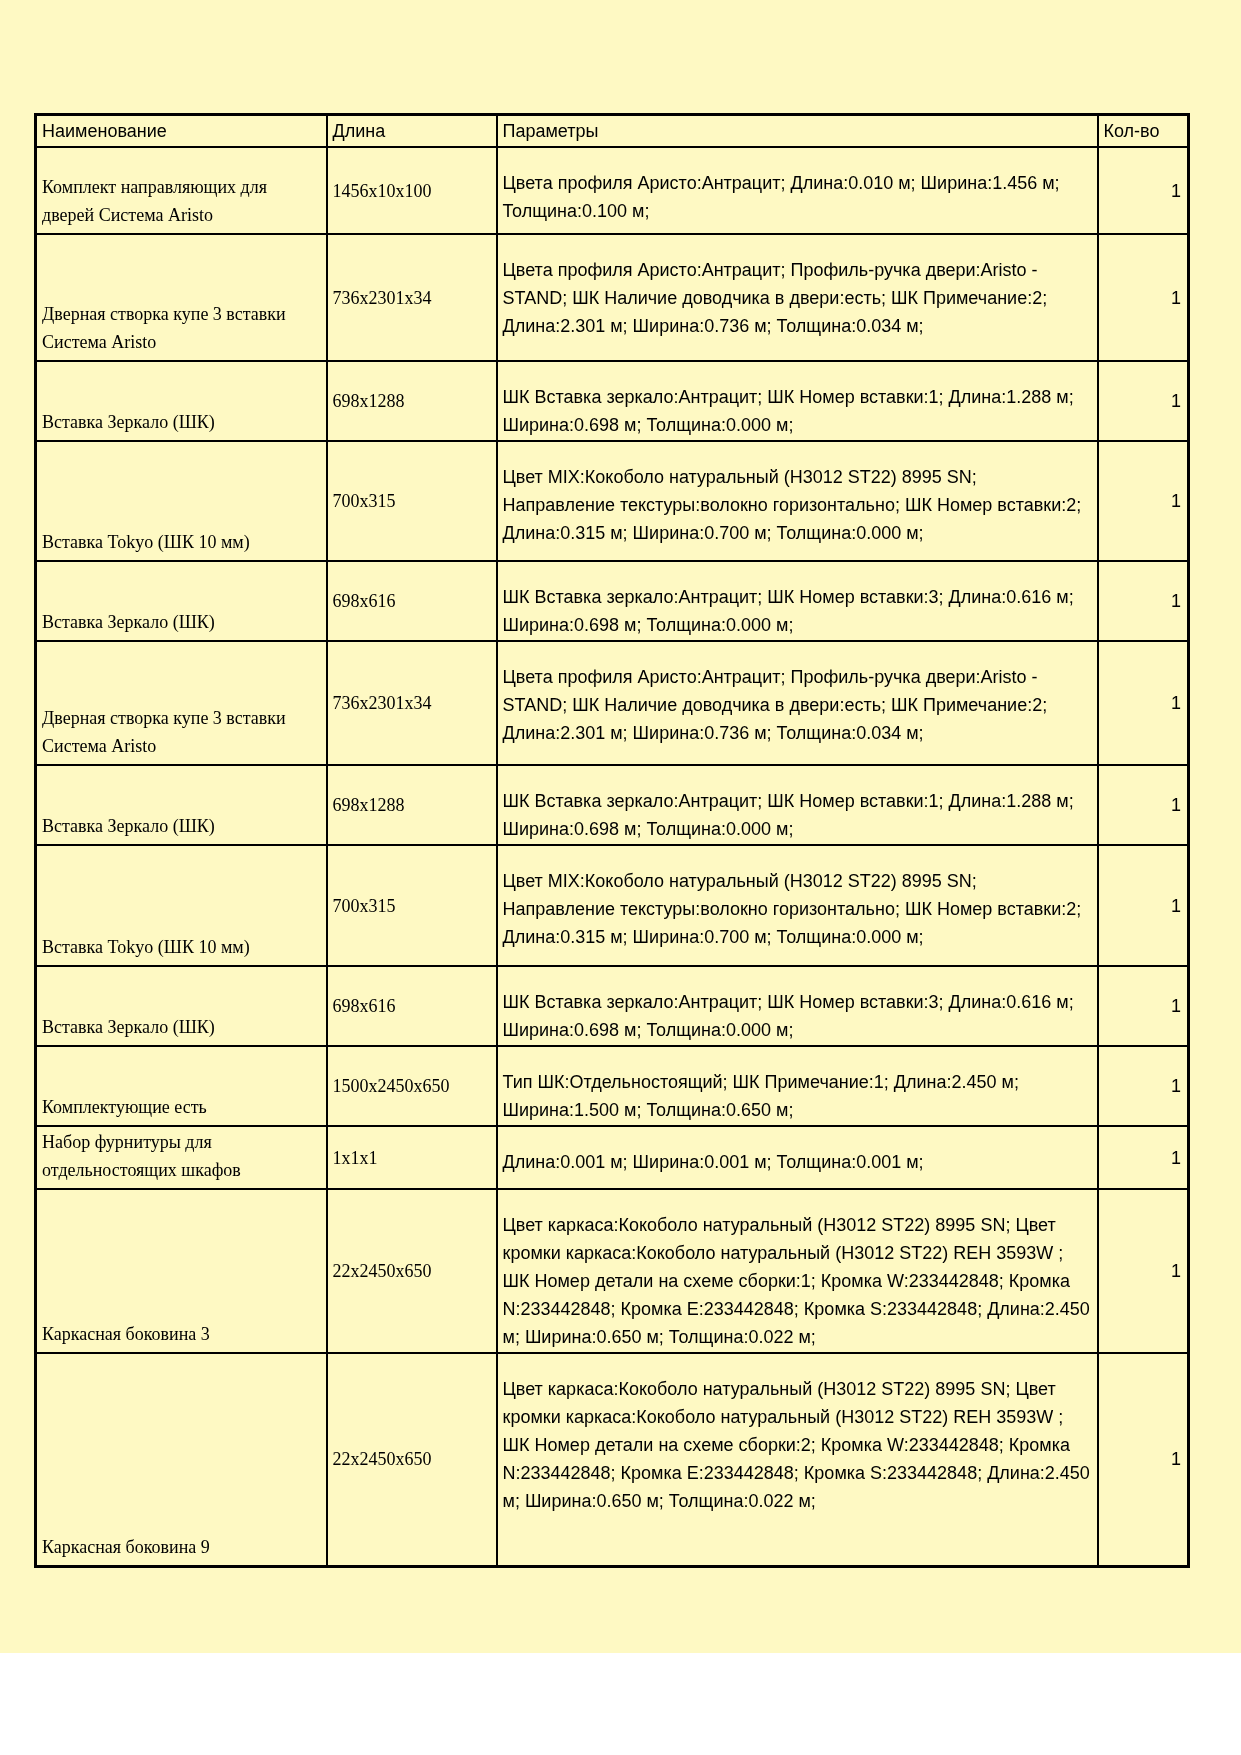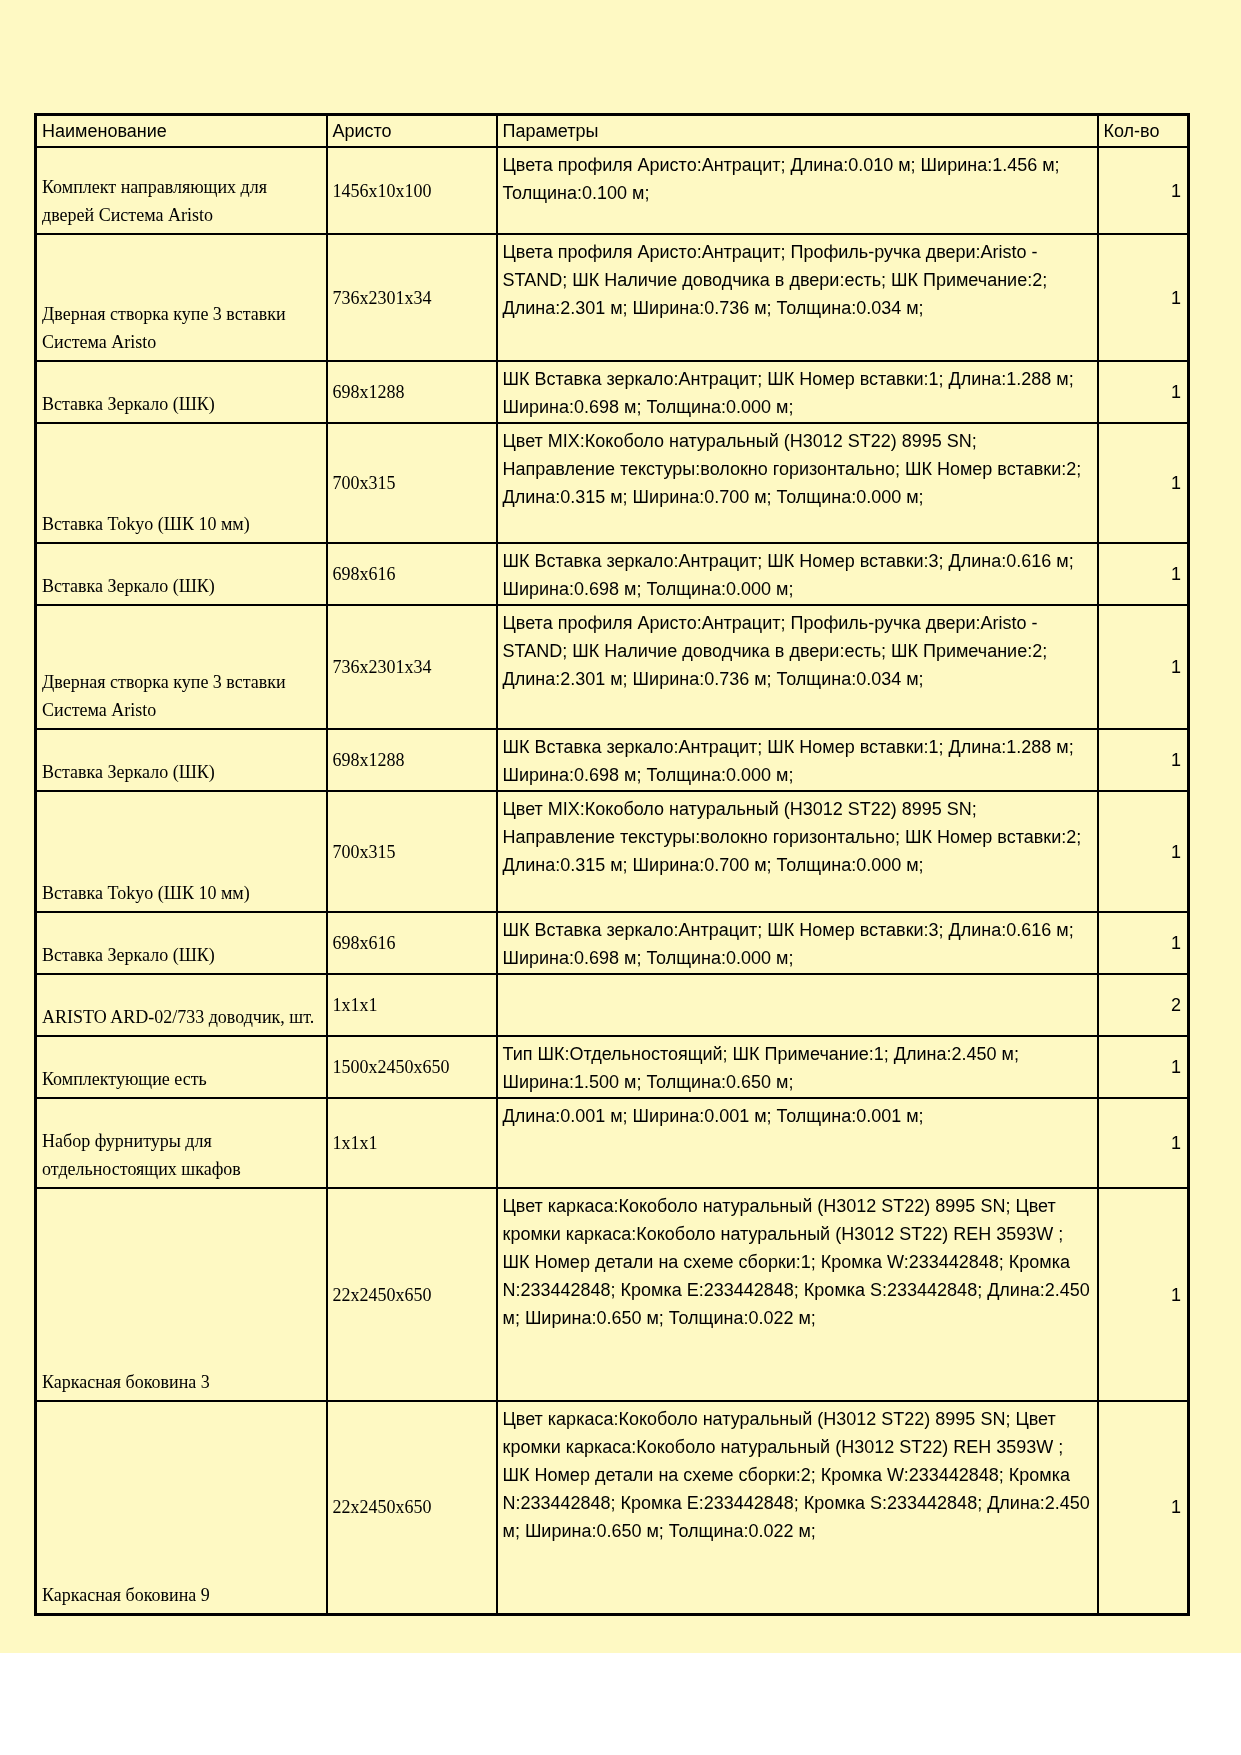--- a/index.html
+++ b/index.html
@@ -34,21 +34,21 @@
     word-wrap: break-word;
   }
   .spec thead tr { height: 32px; }
   .spec th { vertical-align: middle; }
   col.w-name   { width: 291px; }
   col.w-size   { width: 170px; }
   col.w-params { width: 601px; }
   col.w-qty    { width: 91px;  }
   td.c-name   { vertical-align: bottom; padding-bottom: 4px; font-family: Liberation Serif, serif; }
   td.c-size   { vertical-align: middle; font-family: Liberation Serif, serif; }
-  td.c-params { vertical-align: top; padding-top: 3px; }
+  td.c-params { vertical-align: top; padding-top: 21px; }
   td.c-qty    { vertical-align: middle; text-align: right; padding-right: 6px; }
   
   .spec tbody tr:nth-child(1)  { height: 87px;  }
   .spec tbody tr:nth-child(2)  { height: 127px; }
   .spec tbody tr:nth-child(3)  { height: 57px;  }
   .spec tbody tr:nth-child(4)  { height: 120px; }
   .spec tbody tr:nth-child(5)  { height: 60px;  }
   .spec tbody tr:nth-child(6)  { height: 124px; }
   .spec tbody tr:nth-child(7)  { height: 58px;  }
   .spec tbody tr:nth-child(8)  { height: 121px; }
@@ -66,21 +66,21 @@
   <table class="spec">
     <colgroup>
       <col class="w-name">
       <col class="w-size">
       <col class="w-params">
       <col class="w-qty">
     </colgroup>
     <thead>
       <tr>
         <th>Наименование</th>
-        <th>Аристо</th>
+        <th>Длина</th>
         <th>Параметры</th>
         <th>Кол-во</th>
       </tr>
     </thead>
     <tbody id="spec-rows">
         <tr>
     <td class="c-name">Комплект направляющих для дверей Система Aristo</td>
     <td class="c-size">1456x10x100</td>
     <td class="c-params">Цвета профиля Аристо:Антрацит; Длина:0.010 м; Ширина:1.456 м; Толщина:0.100 м;</td>
     <td class="c-qty">1</td>
@@ -127,26 +127,20 @@
     <td class="c-params">Цвет MIX:Кокоболо натуральный (H3012 ST22) 8995 SN; Направление текстуры:волокно горизонтально; ШК Номер вставки:2; Длина:0.315 м; Ширина:0.700 м; Толщина:0.000 м;</td>
     <td class="c-qty">1</td>
   </tr>
         <tr>
     <td class="c-name">Вставка Зеркало (ШК)</td>
     <td class="c-size">698x616</td>
     <td class="c-params">ШК Вставка зеркало:Антрацит; ШК Номер вставки:3; Длина:0.616 м; Ширина:0.698 м; Толщина:0.000 м;</td>
     <td class="c-qty">1</td>
   </tr>
         <tr>
-    <td class="c-name">ARISTO ARD-02/733 доводчик, шт.</td>
-    <td class="c-size">1x1x1</td>
-    <td class="c-params"></td>
-    <td class="c-qty">2</td>
-  </tr>
-        <tr>
     <td class="c-name">Комплектующие есть</td>
     <td class="c-size">1500x2450x650</td>
     <td class="c-params">Тип ШК:Отдельностоящий; ШК Примечание:1; Длина:2.450 м; Ширина:1.500 м; Толщина:0.650 м;</td>
     <td class="c-qty">1</td>
   </tr>
         <tr>
     <td class="c-name">Набор фурнитуры для отдельностоящих шкафов</td>
     <td class="c-size">1x1x1</td>
     <td class="c-params">Длина:0.001 м; Ширина:0.001 м; Толщина:0.001 м;</td>
     <td class="c-qty">1</td>

